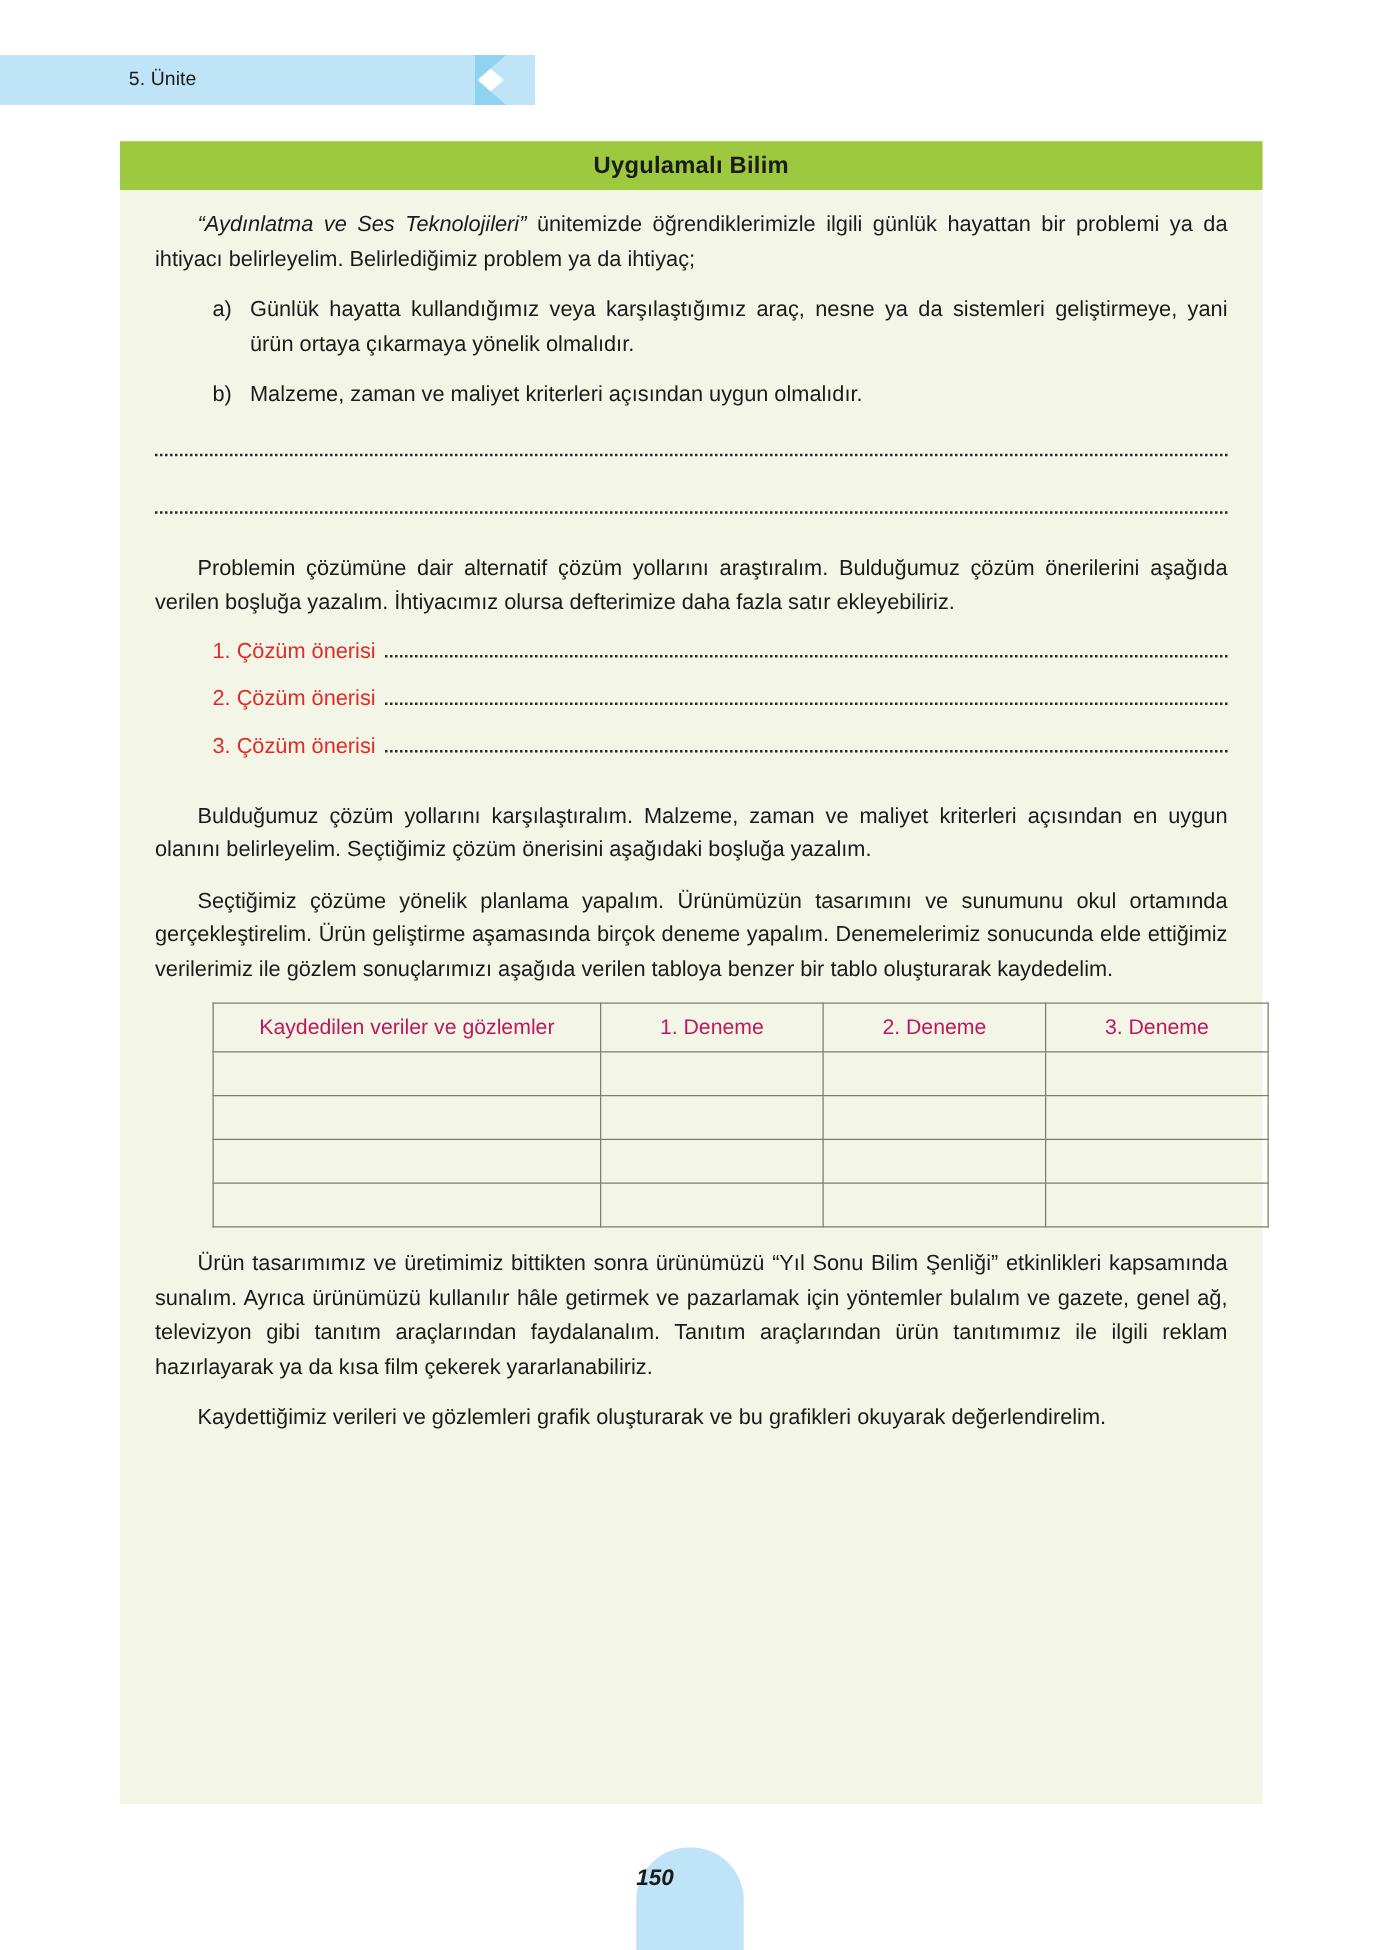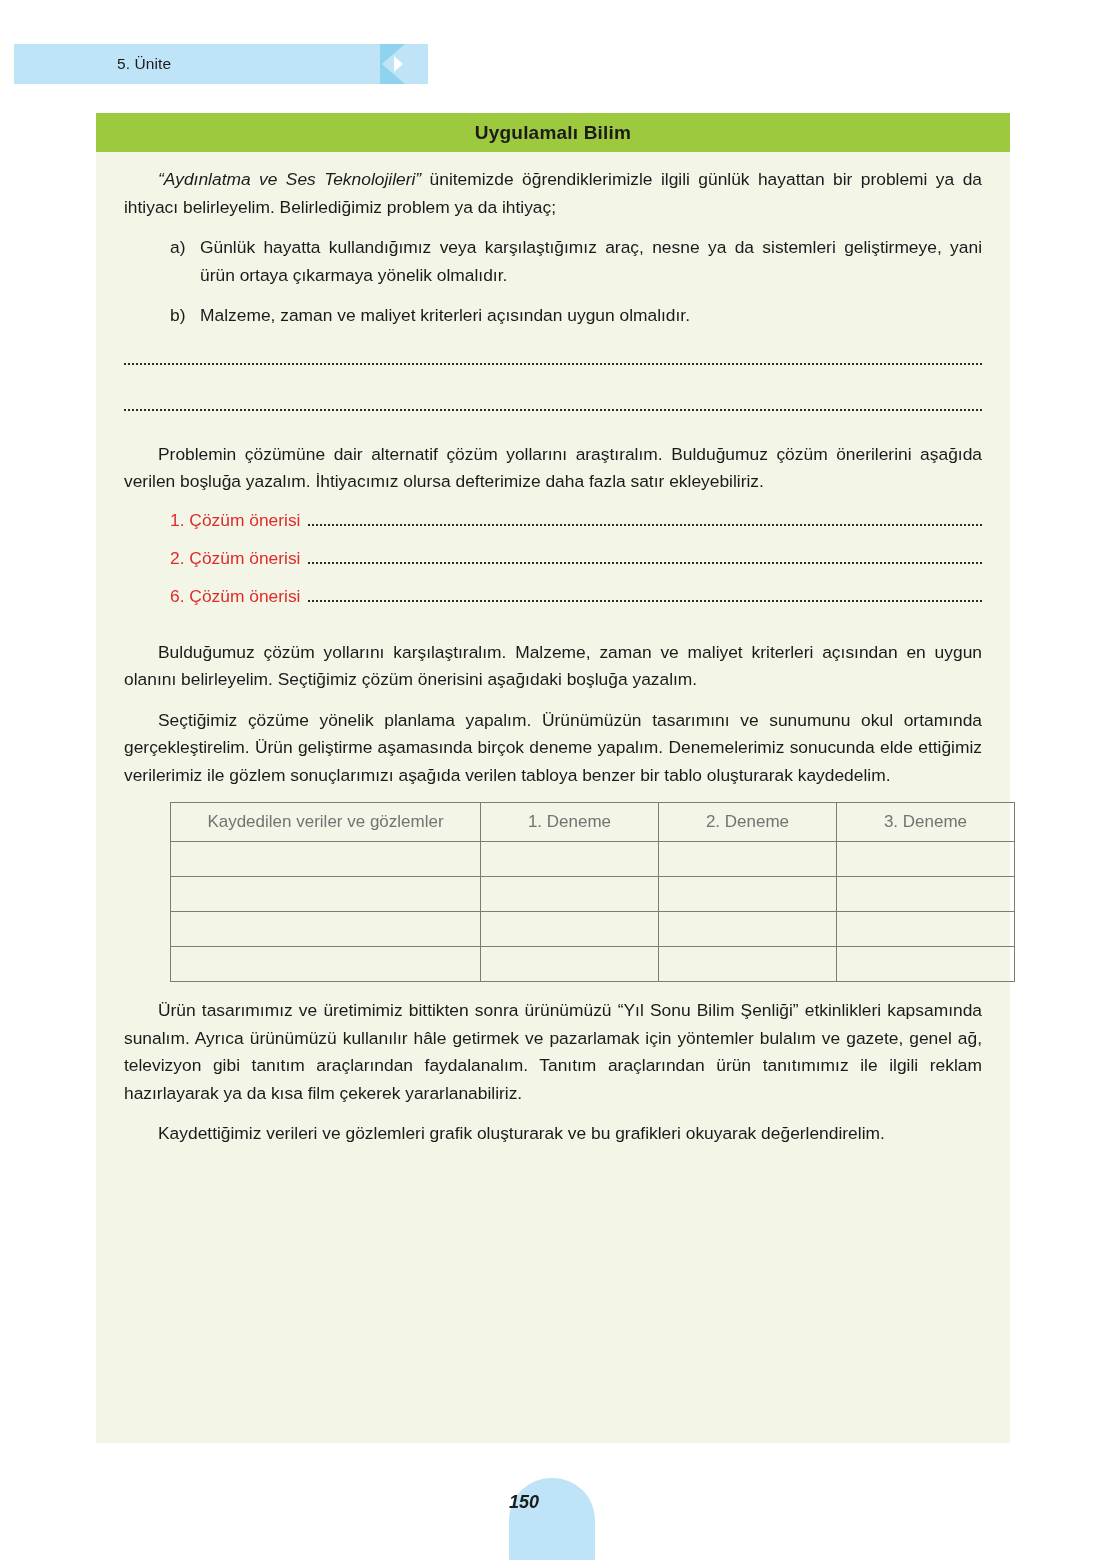--- a/index.html
+++ b/index.html
@@ -11,21 +11,21 @@
     width: 1106px;
     height: 1560px;
     position: relative;
     font-family: "Liberation Sans", sans-serif;
     overflow: hidden;
   }
 
   
   .unit-band {
     position: absolute;
-    left: 14px;
+    left: 0;
     top: 44px;
     width: 380px;
     height: 40px;
     background: #BFE4F7;
     display: flex;
     align-items: center;
   }
   .unit-band-label {
     margin-left: 103px;
     font-size: 15.5px;
@@ -158,21 +158,21 @@
   }
   .data-table th,
   .data-table td {
     border: 1px solid #7c7f6e;
     box-sizing: border-box;
   }
   .data-table th {
     height: 39px;
     font-size: 17px;
     font-weight: normal;
-    color: #737373;
+    color: #be185d;
     text-align: center;
     padding: 0 4px;
   }
   .data-table td { height: 35px; }
   .col-observations { width: 310px; }
   .col-trial { width: 178px; }
 
   
   .page-tab {
     position: absolute;
@@ -232,21 +232,21 @@
     <div class="red-group">
       <div class="red-row">
         <span class="label">1. Çözüm önerisi</span>
         <span class="leader"></span>
       </div>
       <div class="red-row">
         <span class="label">2. Çözüm önerisi</span>
         <span class="leader"></span>
       </div>
       <div class="red-row">
-        <span class="label">6. Çözüm önerisi</span>
+        <span class="label">3. Çözüm önerisi</span>
         <span class="leader"></span>
       </div>
     </div>
 
     <p class="para"> Bulduğumuz çözüm yollarını karşılaştıralım. Malzeme, zaman ve maliyet kriterleri açısından en uygun olanını belirleyelim. Seçtiğimiz çözüm önerisini aşağıdaki boşluğa yazalım.</p>
 
 
     <p class="para">Seçtiğimiz çözüme yönelik planlama yapalım. Ürünümüzün tasarımını ve sunumunu okul ortamında gerçekleştirelim. Ürün geliştirme aşamasında birçok deneme yapalım. Denemelerimiz sonucunda elde ettiğimiz verilerimiz ile gözlem sonuçlarımızı aşağıda verilen tabloya benzer bir tablo oluşturarak kaydedelim.</p>
 
     <table class="data-table">

